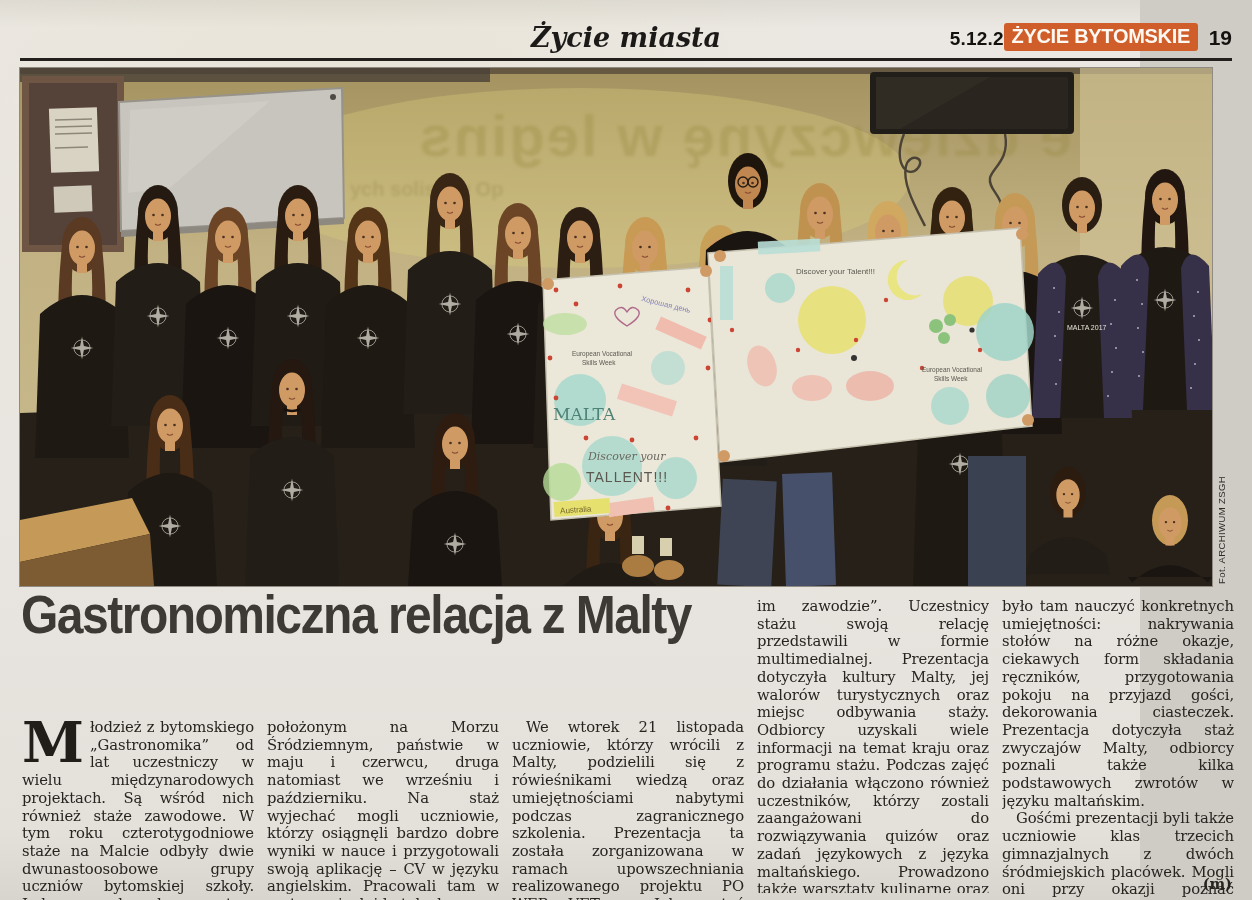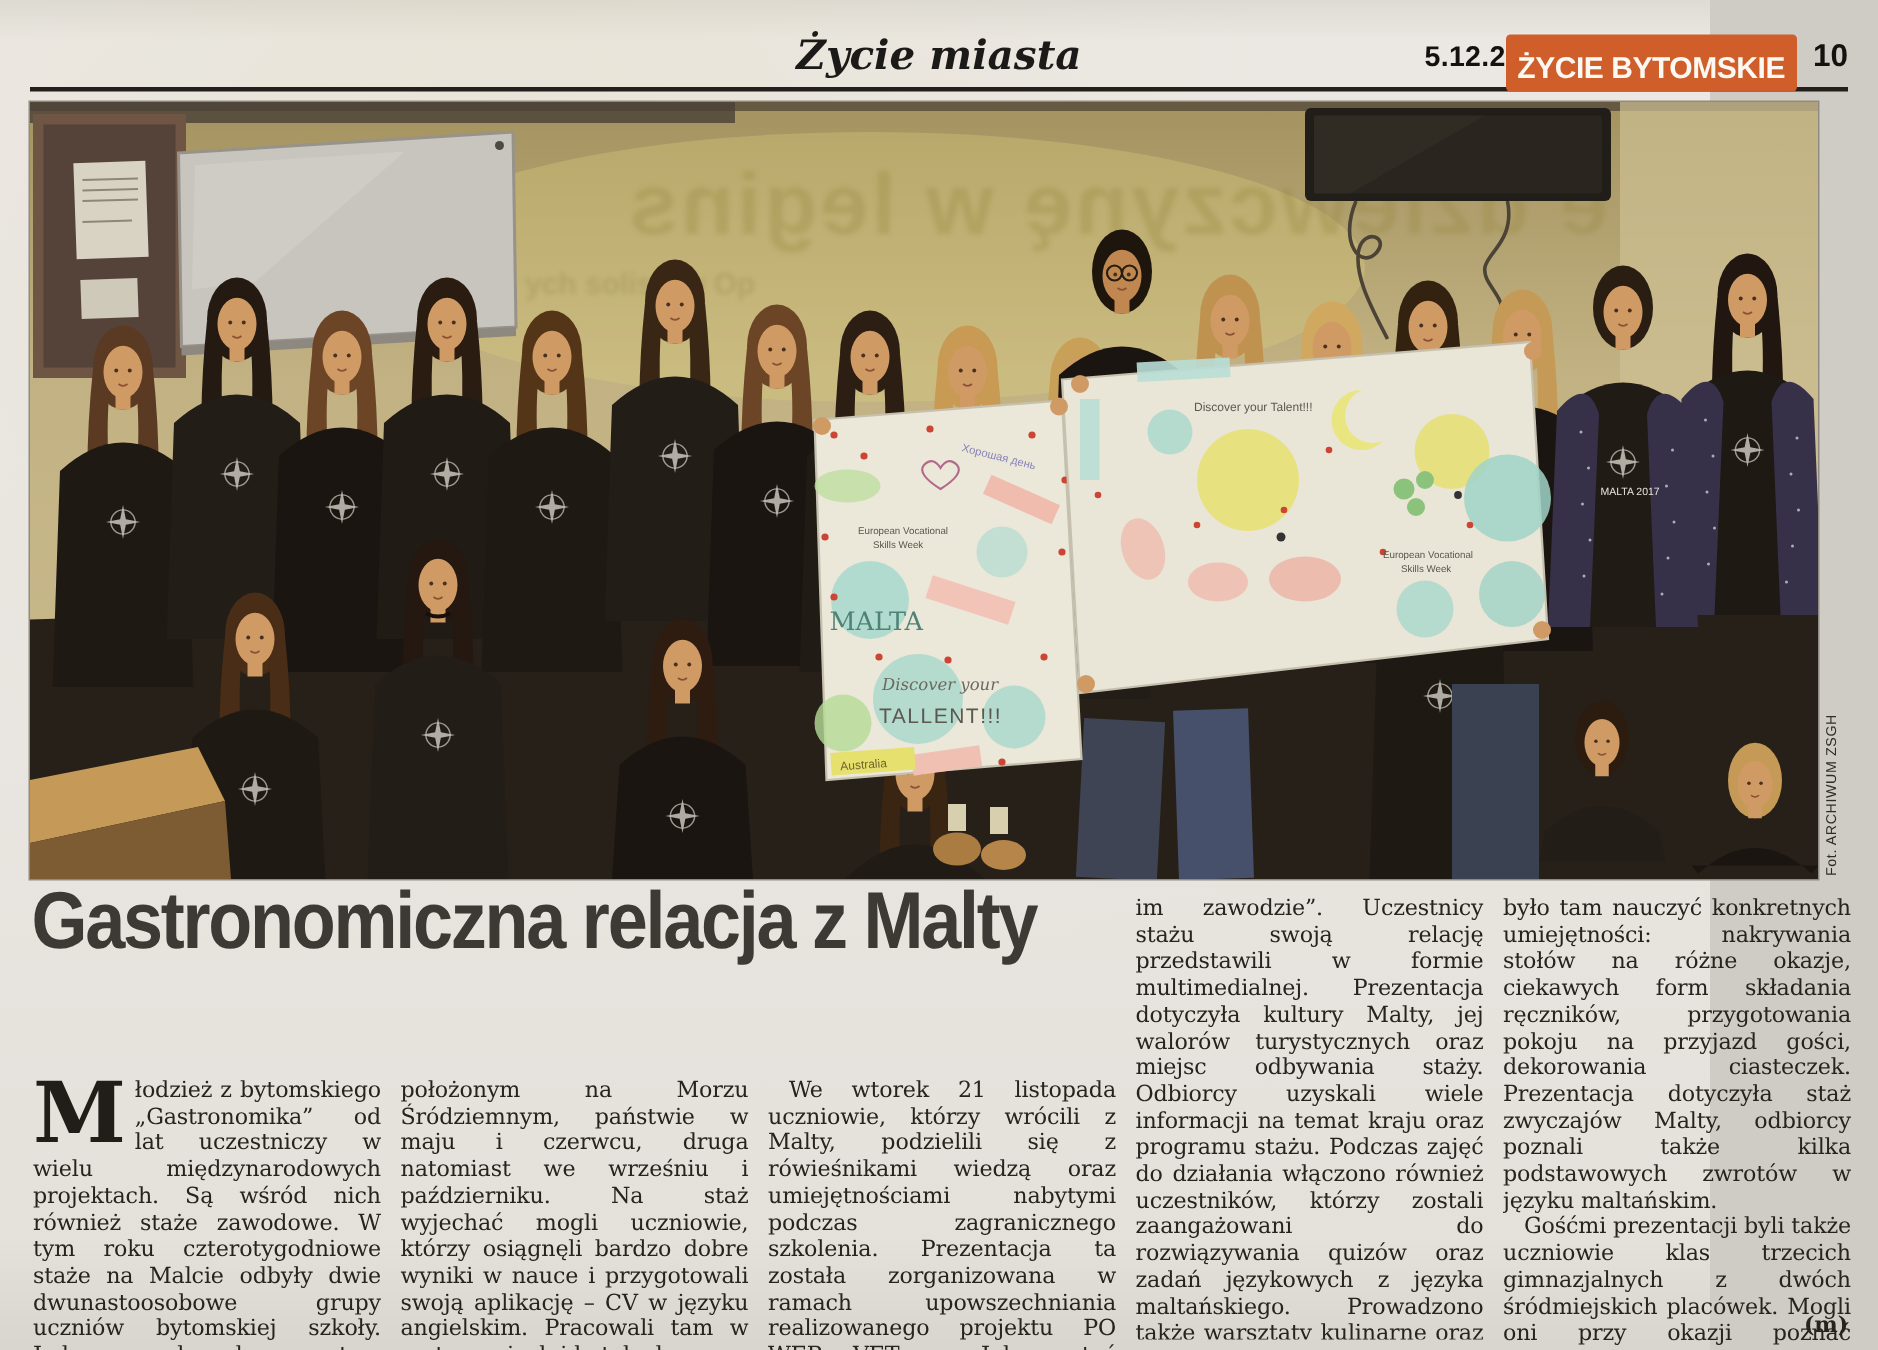--- a/index.html
+++ b/index.html
@@ -8,21 +8,21 @@
     background:linear-gradient(180deg,#dedbd5 0,#ebe8e3 3%,#e9e6e1 55%,#e4e1db 92%,#d8d4ce 100%);}
   .sheet:before{content:"";position:absolute;inset:0;
     background:radial-gradient(ellipse at 30% 10%, rgba(214,196,120,.10), transparent 45%),
                radial-gradient(ellipse at 85% 40%, rgba(200,170,150,.08), transparent 40%);}
   
   .masthead{position:absolute;left:20px;top:16px;width:1212px;height:42px;border-bottom:3px solid #221f1c;}
   .section-title{position:absolute;left:0;right:0;top:6px;text-align:center;
     font-family:"DejaVu Serif",serif;font-style:italic;font-weight:bold;font-size:27px;color:#1c1a18;}
   .issue-date{position:absolute;right:196px;top:12px;font-size:19px;font-weight:bold;color:#14120f;letter-spacing:.2px;}
   .brand-badge{position:absolute;right:34px;top:7px;background:#d05e2a;color:#fdf8f2;
-    font-weight:bold;font-size:20px;letter-spacing:-.3px;padding:12px 8px 3px;border-radius:3px;}
+    font-weight:bold;font-size:20px;letter-spacing:-.3px;padding:2px 8px 3px;border-radius:3px;}
   .page-num{position:absolute;right:0;top:10px;font-size:21px;font-weight:bold;color:#14120f;}
   
   .photo{position:absolute;left:20px;top:68px;width:1192px;height:518px;margin:0;
     outline:1px solid #8f8b83;background:#bdae7e;overflow:hidden;}
   .photo-credit{position:absolute;left:1216px;top:584px;transform:rotate(-90deg);transform-origin:0 0;
     font-size:9.5px;color:#2e2c29;letter-spacing:.4px;white-space:nowrap;}
   
   .headline{position:absolute;left:21px;top:584px;margin:0;width:740px;
     font-size:48px;font-weight:bold;letter-spacing:-1.5px;color:#3d3935;
     transform:scaleY(1.12);transform-origin:0 0;white-space:nowrap;}
@@ -45,21 +45,21 @@
 </style>
 </head>
 <body>
 
 <div class="sheet">
 
   <header class="masthead">
     <div class="section-title">Życie miasta</div>
     <div class="issue-date">5.12.2017</div>
     <div class="brand-badge">ŻYCIE BYTOMSKIE</div>
-    <div class="page-num">10</div>
+    <div class="page-num">19</div>
   </header>
 
   <figure class="photo">
     <svg width="1192" height="518" viewBox="0 0 1192 518" xmlns="http://www.w3.org/2000/svg">
       <defs>
         <linearGradient id="wallG" x1="0" y1="0" x2="0" y2="1">
           <stop offset="0" stop-color="#a4935f"></stop>
           <stop offset="0.35" stop-color="#c2b283"></stop>
           <stop offset="1" stop-color="#cabb8f"></stop>
         </linearGradient>

